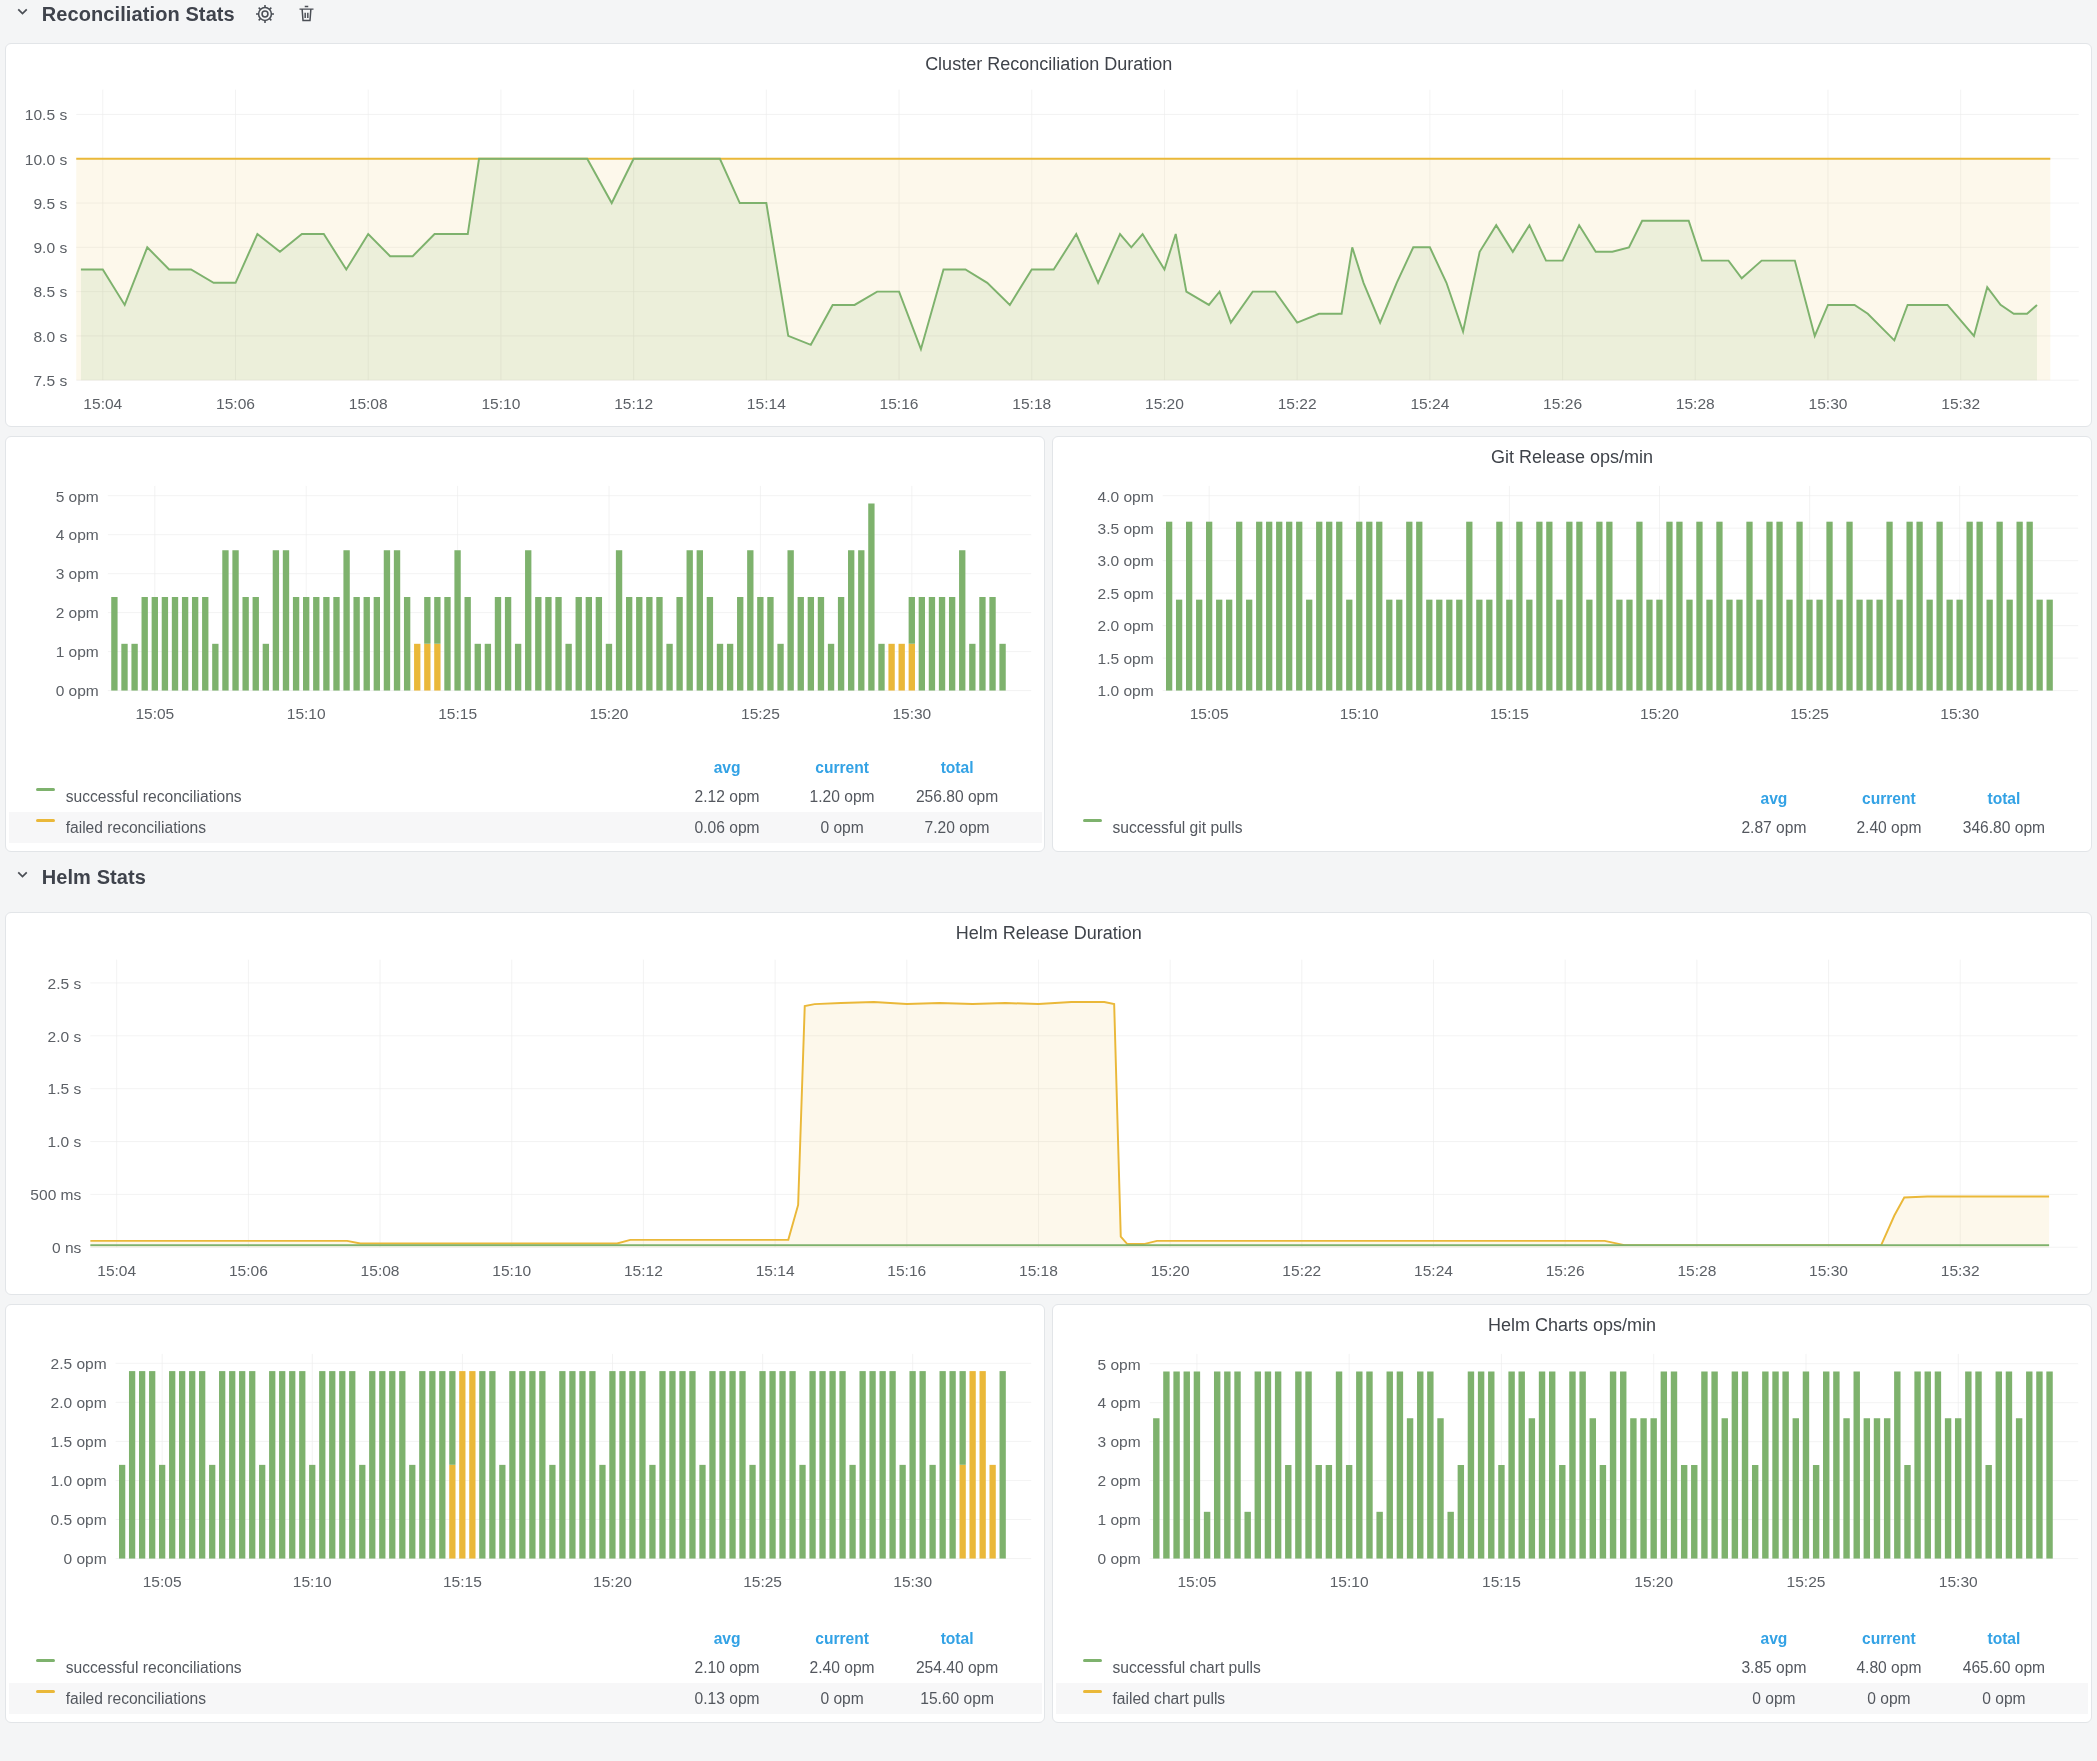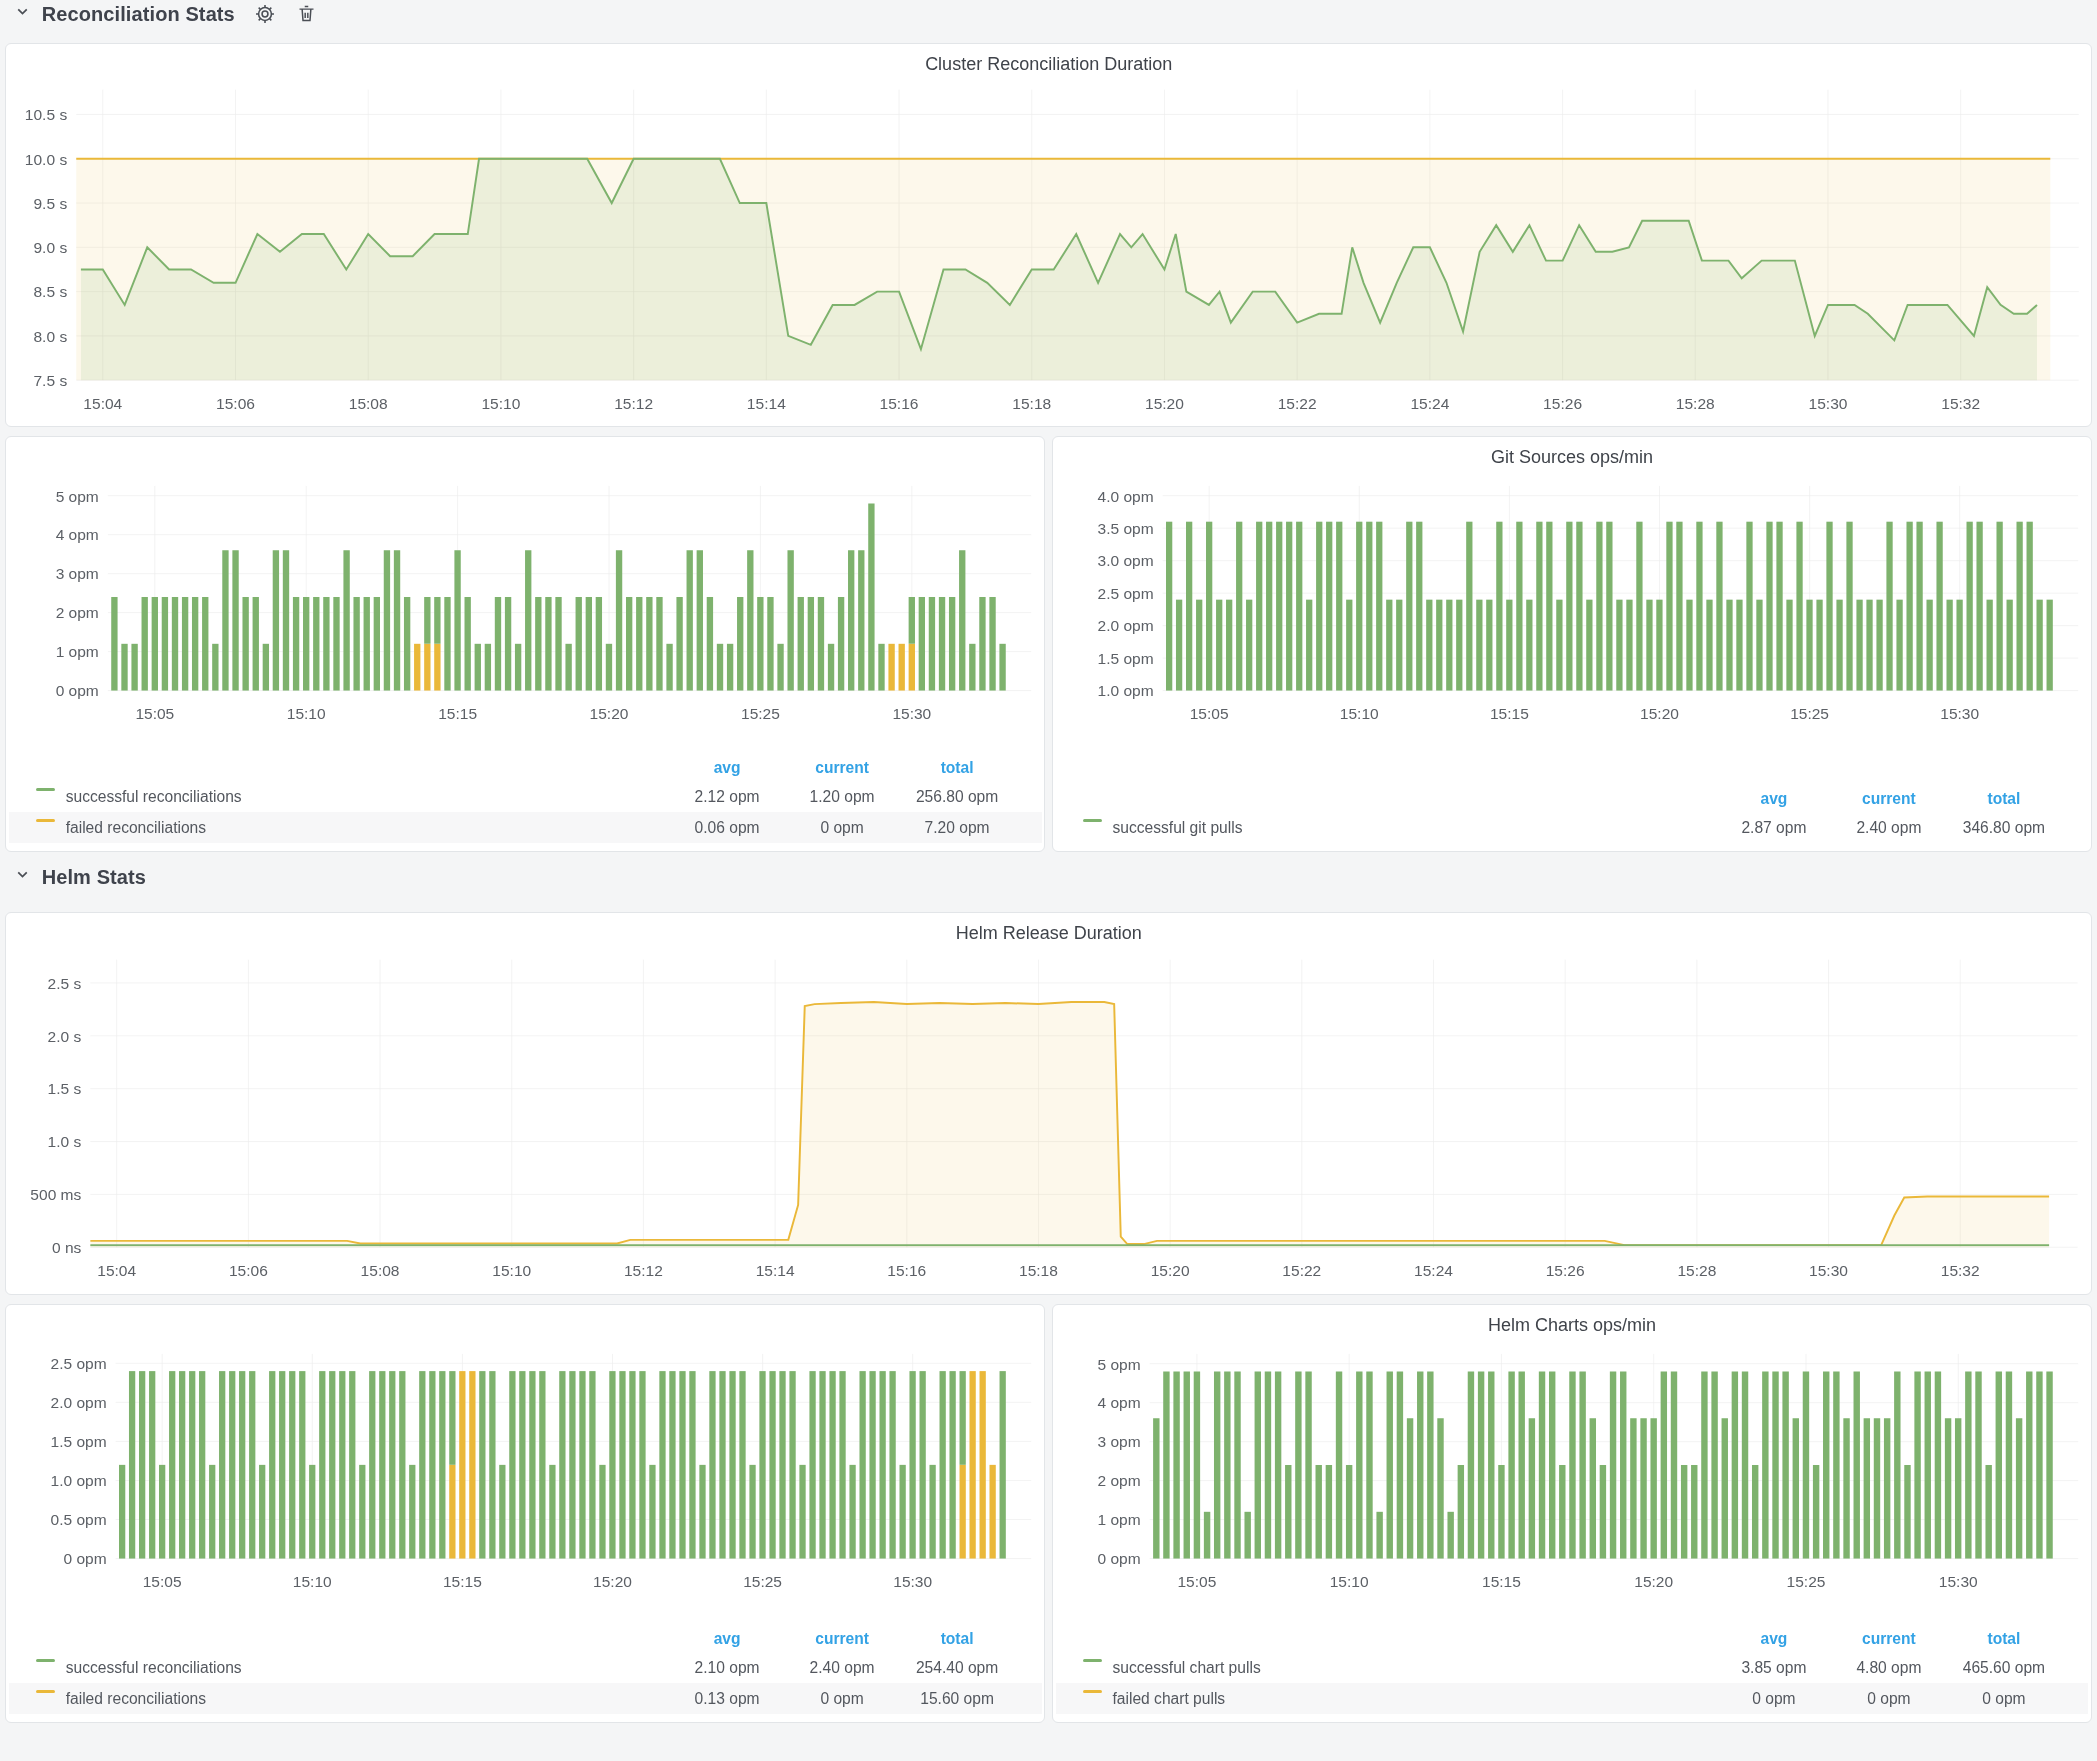--- a/index.html
+++ b/index.html
@@ -242,21 +242,21 @@
           <span>failed reconciliations</span>
         </span>
       <span class="lcol">0.06 opm</span>
       <span class="lcol">0 opm</span>
       <span class="lcol">7.20 opm</span>
     </div>
   </div>
 </div>
 
 <div class="panel" style="left:1052px;top:436px;width:1040px;height:416px">
-  <div class="ptitle">Git Sources ops/min</div>
+  <div class="ptitle">Git Release ops/min</div>
   <div class="chart" style="top:36px;height:259px"><svg width="1031" height="259" viewBox="0 0 1590 400">
         <line x1="233.86599664991624" x2="233.86599664991624" y1="20" y2="336" stroke="#ececec"></line>
         <line x1="465.6917922948074" x2="465.6917922948074" y1="20" y2="336" stroke="#ececec"></line>
         <line x1="697.5175879396986" x2="697.5175879396986" y1="20" y2="336" stroke="#ececec"></line>
         <line x1="929.3433835845898" x2="929.3433835845898" y1="20" y2="336" stroke="#ececec"></line>
         <line x1="1161.169179229481" x2="1161.169179229481" y1="20" y2="336" stroke="#ececec"></line>
         <line x1="1392.994974874372" x2="1392.994974874372" y1="20" y2="336" stroke="#ececec"></line>
         <line x1="162" x2="1576" y1="35.047619047619065" y2="35.047619047619065" stroke="#ececec"></line>
         <line x1="162" x2="1576" y1="85.20634920634922" y2="85.20634920634922" stroke="#ececec"></line>
         <line x1="162" x2="1576" y1="135.3650793650794" y2="135.3650793650794" stroke="#ececec"></line>

